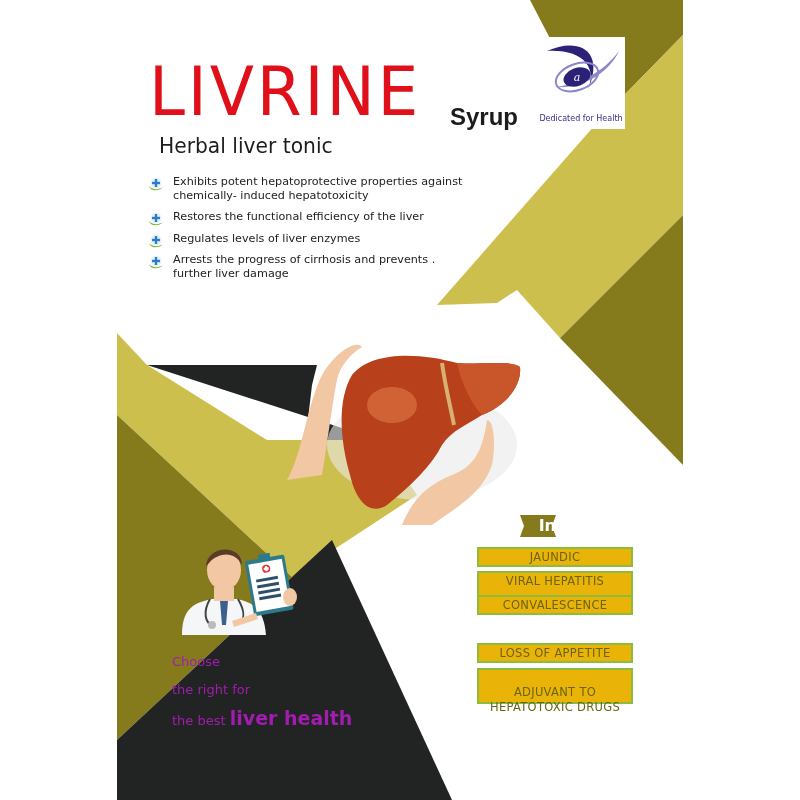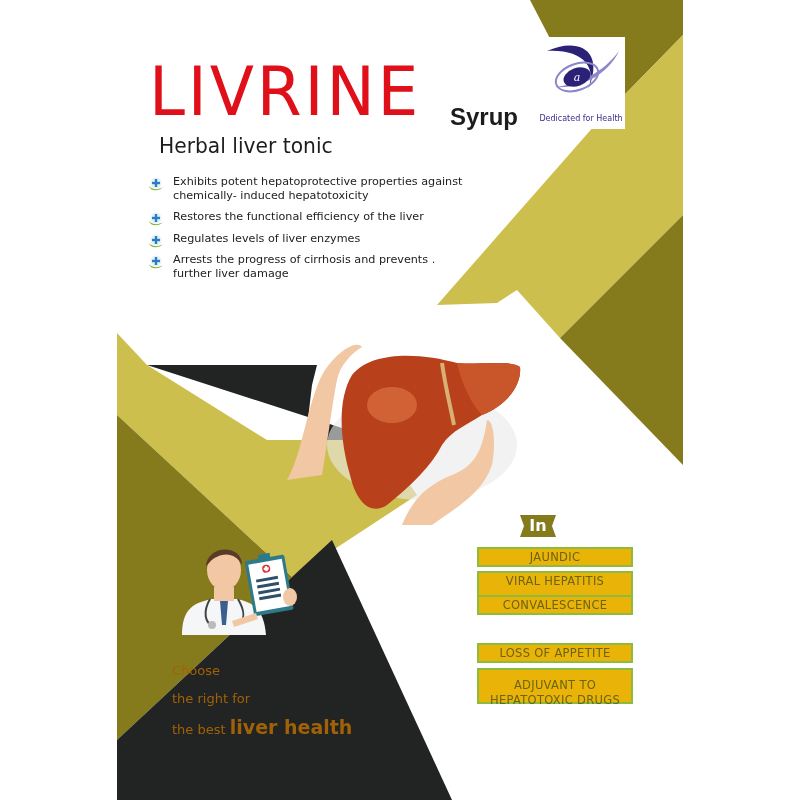--- a/index.html
+++ b/index.html
@@ -9,24 +9,24 @@
   .title { position:absolute; left:32px; top:58px; font-family:"DejaVu Sans", sans-serif; font-size:68px; color:#e0101a; letter-spacing:3px; transform:scaleX(0.95); transform-origin:left; line-height:1; font-weight:normal; }
   .syrup { position:absolute; left:333px; top:103px; font-family:"Liberation Sans", sans-serif; font-size:24px; font-weight:bold; color:#1c1c1c; }
   .subtitle { position:absolute; left:42px; top:133px; font-family:"DejaVu Sans", sans-serif; font-size:22px; color:#1c1c1c; transform:scaleX(0.92); transform-origin:left; }
   .logo { position:absolute; left:420px; top:37px; width:88px; height:92px; background:#fff; }
   .logo-tag { position:absolute; left:0; bottom:6px; width:88px; text-align:center; font-size:8px; color:#3a2f8c; font-family:"DejaVu Sans", sans-serif; }
   .bullets { position:absolute; left:30px; top:175px; width:350px; }
   .bullet { position:relative; padding-left:26px; font-family:"DejaVu Sans", sans-serif; font-size:11.2px; line-height:13.5px; color:#222; margin-bottom:8px; }
   .bullet .ic { position:absolute; left:0; top:0; width:18px; height:18px; }
   .liver-art { position:absolute; left:165px; top:335px; width:250px; height:190px; }
   .in-badge { position:absolute; left:403px; top:515px; width:36px; height:22px; }
-  .in-text { position:absolute; left:0; top:0; width:36px; text-align:center; color:#fff; font-family:"DejaVu Sans", sans-serif; font-weight:bold; font-size:16px; line-height:22px; }
+  .in-text { position:absolute; left:0; top:0; width:36px; text-align:right; color:#fff; font-family:"DejaVu Sans", sans-serif; font-weight:bold; font-size:16px; line-height:22px; }
   .ind { position:absolute; left:360px; width:156px; border:2px solid #8dbb3c; background:#eab308; box-sizing:border-box; text-align:center; color:#6b6414; font-family:"DejaVu Sans", sans-serif; font-size:11.5px; letter-spacing:0.3px; }
   .doctor { position:absolute; left:55px; top:535px; width:130px; height:100px; }
-  .tagline { position:absolute; left:55px; top:648px; color:#a16207; font-family:"DejaVu Sans", sans-serif;margin-top:9px; }
+  .tagline { position:absolute; left:55px; top:648px; color:#a21caf; font-family:"DejaVu Sans", sans-serif; }
   .tagline .l { font-size:13px; line-height:28px; }
   .tagline .big { font-size:19px; font-weight:bold; }
 </style>
 </head>
 <body>
 
 <div class="poster">
 
   <svg class="bg" viewBox="0 0 566 800">
 
@@ -118,21 +118,21 @@
     <polygon points="0,0 36,0 32,11 36,22 0,22 4,11" fill="#857b1c"></polygon>
   </svg>
   <div class="in-badge">
       <div class="in-text">In</div>
     </div>
 
   <div class="ind" style="top:547px;height:20px;line-height:16px;">JAUNDIC</div>
   <div class="ind" style="top:571px;height:32px;line-height:16px;">VIRAL HEPATITIS</div>
   <div class="ind" style="top:595px;height:20px;line-height:16px;">CONVALESCENCE</div>
   <div class="ind" style="top:643px;height:20px;line-height:16px;">LOSS OF APPETITE</div>
-  <div class="ind" style="top:668px;height:36px;line-height:15px;padding-top:8px;">
+  <div class="ind" style="top:668px;height:36px;line-height:15px;padding-top:15px;">
     <div>ADJUVANT TO</div>
     <div>HEPATOTOXIC DRUGS</div>
   </div>
 
   <svg class="doctor" viewBox="0 0 130 100">
     <path d="M10,100 C10,75 20,68 40,64 L65,64 C85,68 92,78 94,100 Z" fill="#f4f6f8"></path>
     <rect x="42" y="52" width="20" height="14" fill="#f2c7a3"></rect>
     <ellipse cx="52" cy="35" rx="17" ry="20" fill="#f2c7a3"></ellipse>
     <path d="M34,32 C34,10 70,8 70,30 C66,22 58,18 50,20 C42,22 38,26 34,32Z" fill="#5a3b28"></path>
     <polygon points="48,66 56,66 54,90 50,90" fill="#3b5f8f"></polygon>

